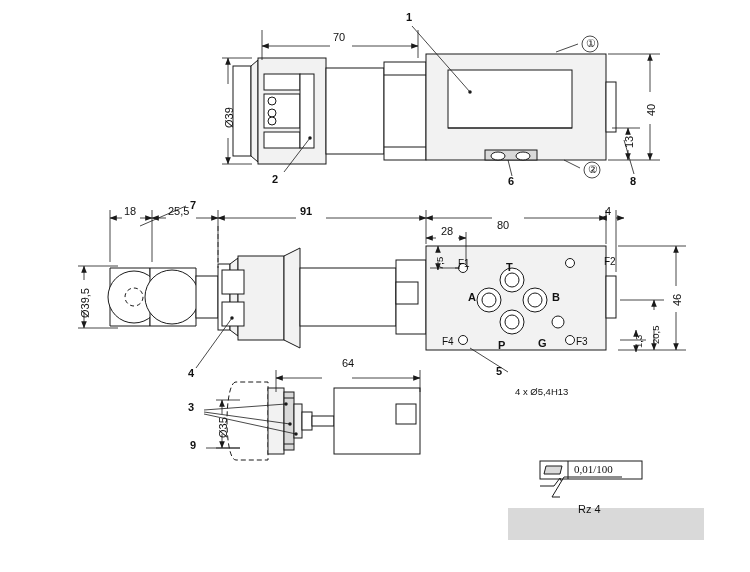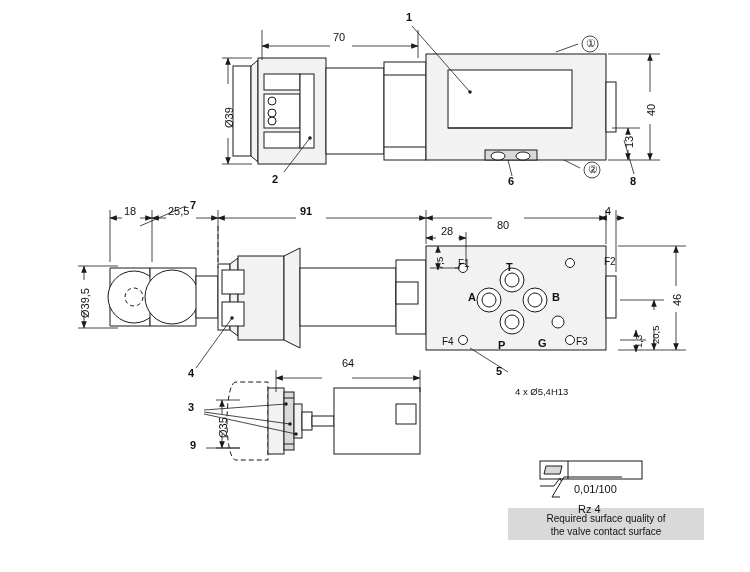--- a/index.html
+++ b/index.html
@@ -311,20 +311,16 @@
 <div class="lbl xs" style="left:576px;top:256px;margin-left:28px;">F2</div>
 <div class="lbl xs" style="left:576px;top:336px;">F3</div>
 <div class="lbl xs" style="left:442px;top:336px;">F4</div>
 <div class="lbl sm" style="left:515px;top:386px;">4 x Ø5,4H13</div>
 
 <div class="lbl" style="left:342px;top:358px;">64</div>
 <div class="lbl rot" style="left:218px;top:438px;transform:rotate(-90deg);">Ø35</div>
 <div class="lbl b" style="left:188px;top:402px;">3</div>
 <div class="lbl b" style="left:190px;top:440px;">9</div>
 
-<div class="lbl" style="left:574px;top:484px;">0,01/100</div>
+<div class="lbl" style="left:574px;top:464px;font-family:Liberation Serif, serif;">0,01/100</div>
 <div class="lbl" style="left:578px;top:504px;">Rz 4</div>
-<div class="note" style="left:508px;top:512px;width:196px;">
-  <span>Required surface quality of</span><br>
-  <span>the valve contact surface</span>
+
 </div>
 
-</div>
-
 </body></html>

